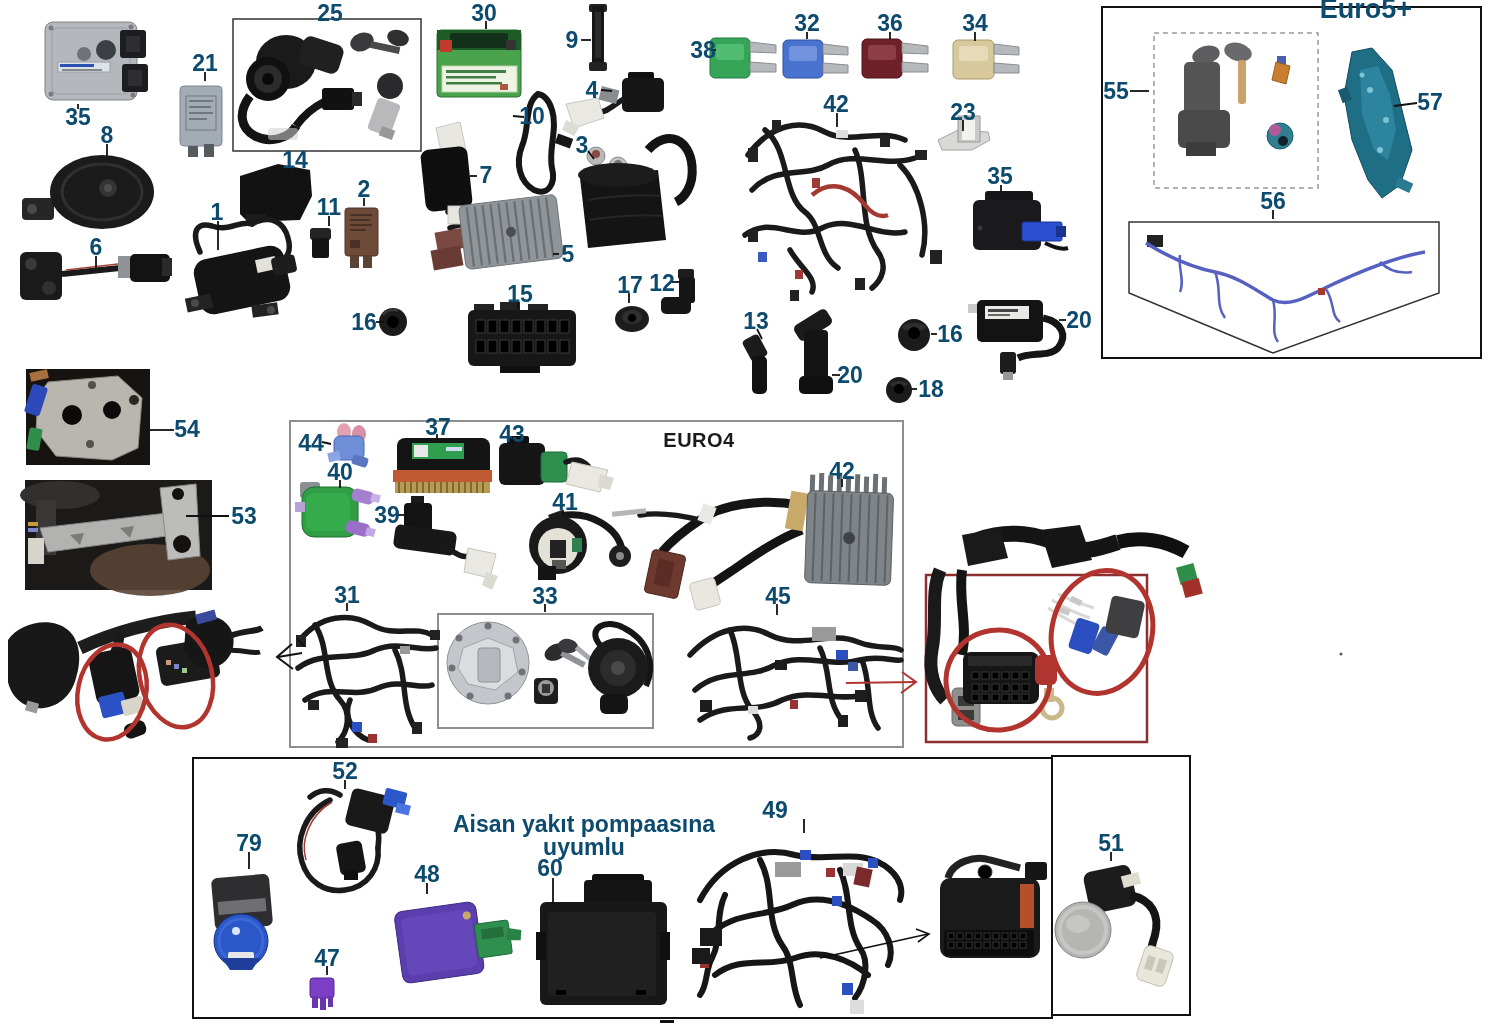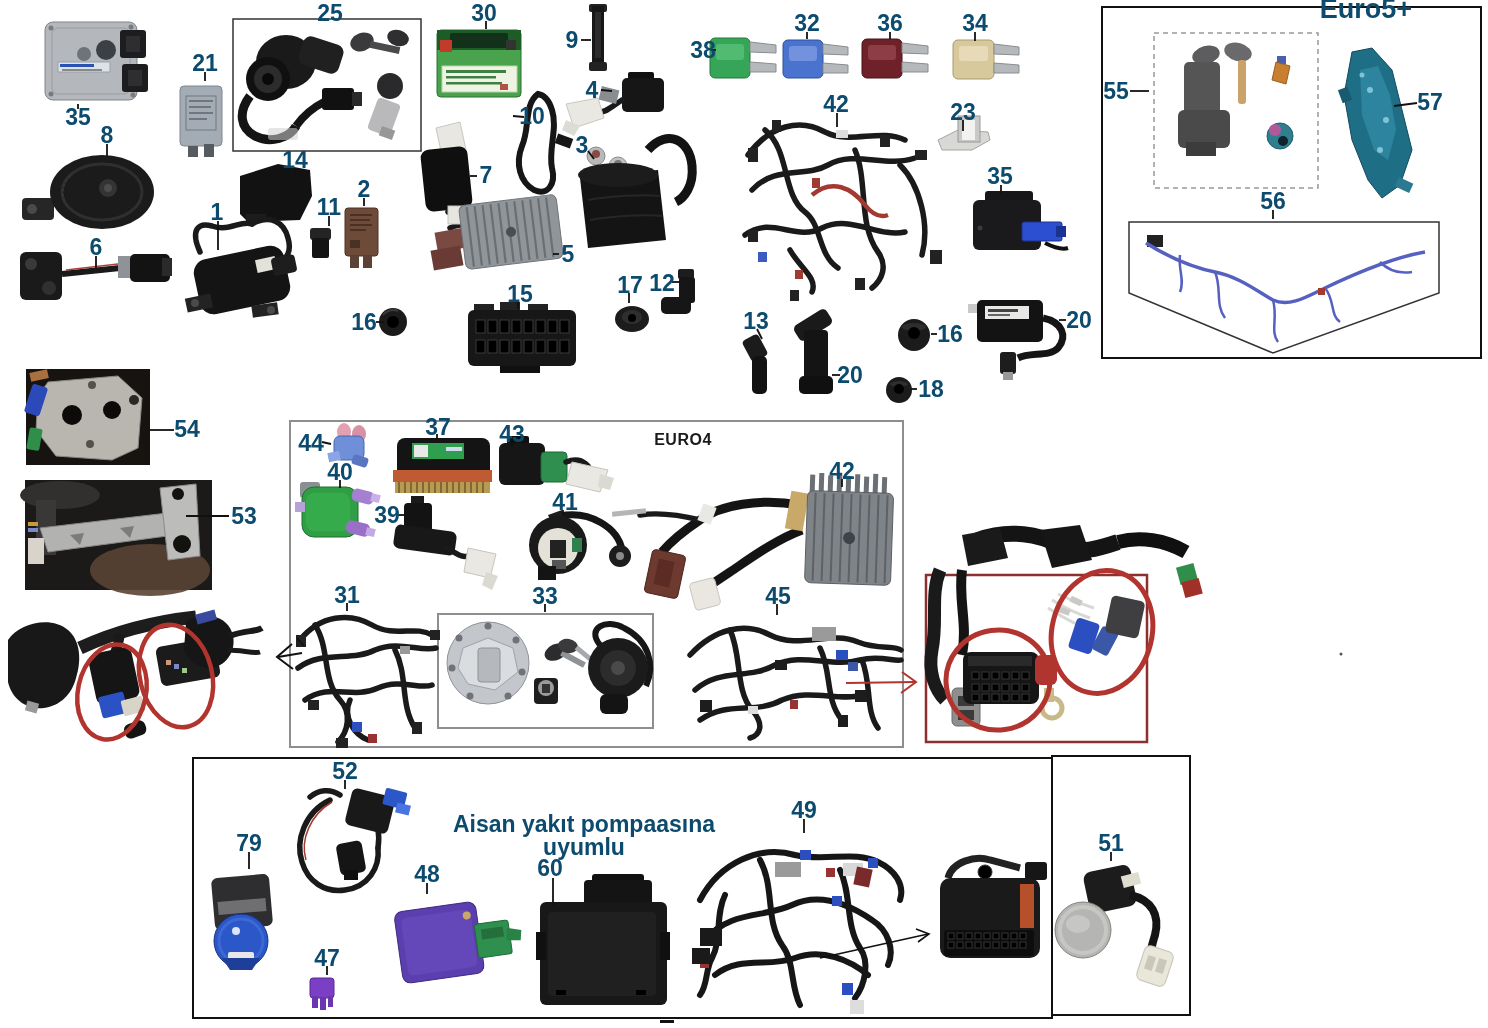--- a/index.html
+++ b/index.html
@@ -2,21 +2,21 @@
 <html><head>
 <meta charset="utf-8">
 <style>
   html,body{margin:0;padding:0;background:#fff;}
   .canvas{position:relative;width:1488px;height:1028px;background:#fff;overflow:hidden;
           font-family:"Liberation Sans",sans-serif;}
   .canvas svg{position:absolute;left:0;top:0;}
   .lb{position:absolute;transform:translate(-50%,-50%);font-weight:bold;font-size:23px;
       color:#0c4a6e;white-space:nowrap;line-height:1;z-index:5;}
   .t5{font-size:27px;}
-  .t4{font-size:16px;letter-spacing:.5px;color:#1a1a1a;}
+  .t4{font-size:20px;letter-spacing:.5px;color:#1a1a1a;margin-left:16px;}
   .ta{font-size:23px;}
   .bx {fill:none;stroke:#333;stroke-width:1.5;}
   .bx2{fill:none;stroke:#111;stroke-width:2;}
   .bxd{fill:none;stroke:#999;stroke-width:1.5;stroke-dasharray:5 4;}
   .bxg{fill:none;stroke:#8e8e8e;stroke-width:2;}
   .bxr{fill:none;stroke:#8b2f2f;stroke-width:2.5;}
   .ld {stroke:#111;stroke-width:1.8;}
   .wire{fill:none;stroke:#1a1a1a;stroke-width:5.5;stroke-linecap:round;}
   .wire6{fill:none;stroke:#161616;stroke-width:6;stroke-linecap:round;}
   .redln{fill:none;stroke:#b2342e;stroke-linecap:round;}
@@ -848,21 +848,21 @@
 <div class="lb" style="left:387px;top:515px">39</div>
 <div class="lb" style="left:340px;top:472px">40</div>
 <div class="lb" style="left:565px;top:502px">41</div>
 <div class="lb" style="left:842px;top:471px">42</div>
 <div class="lb" style="left:512px;top:434px">43</div>
 <div class="lb" style="left:311px;top:443px">44</div>
 <div class="lb" style="left:778px;top:596px">45</div>
 <div class="lb" style="left:249px;top:843px">79</div>
 <div class="lb" style="left:327px;top:958px">47</div>
 <div class="lb" style="left:427px;top:874px">48</div>
-<div class="lb" style="left:804px;top:810px">49</div>
+<div class="lb" style="left:775px;top:810px">49</div>
 <div class="lb" style="left:550px;top:868px">60</div>
 <div class="lb" style="left:1111px;top:843px">51</div>
 <div class="lb" style="left:345px;top:771px">52</div>
 <div class="lb" style="left:244px;top:516px">53</div>
 <div class="lb" style="left:187px;top:429px">54</div>
 <div class="lb" style="left:1116px;top:91px">55</div>
 <div class="lb" style="left:1273px;top:201px">56</div>
 <div class="lb" style="left:1430px;top:102px">57</div>
 
 <div class="lb t5" style="left:1366px;top:9px">Euro5+</div>

